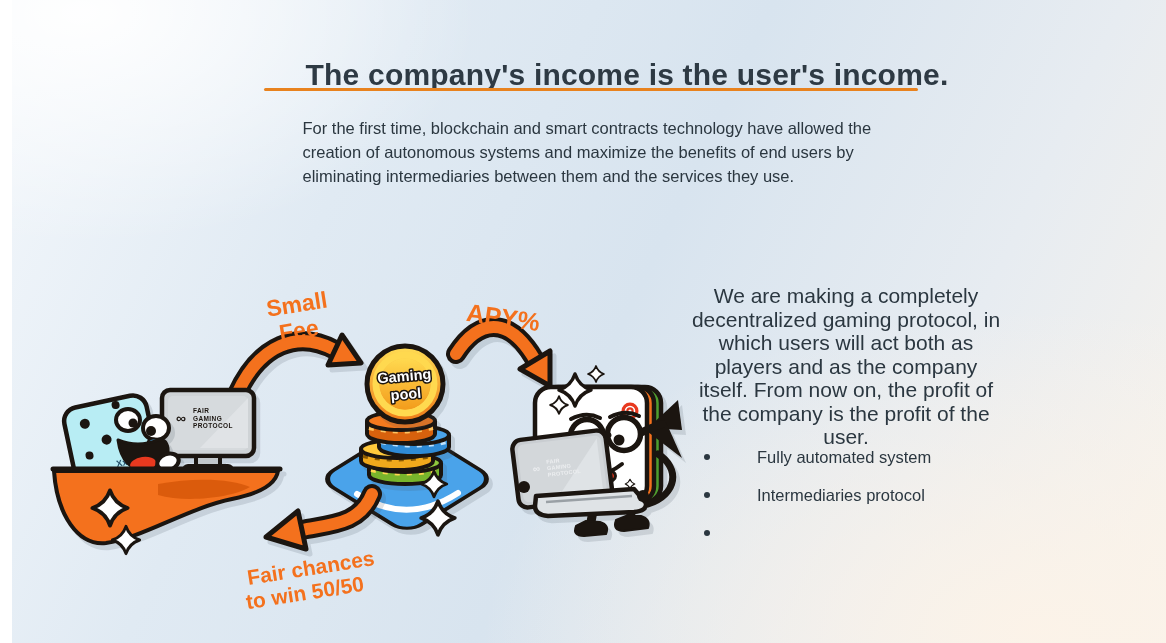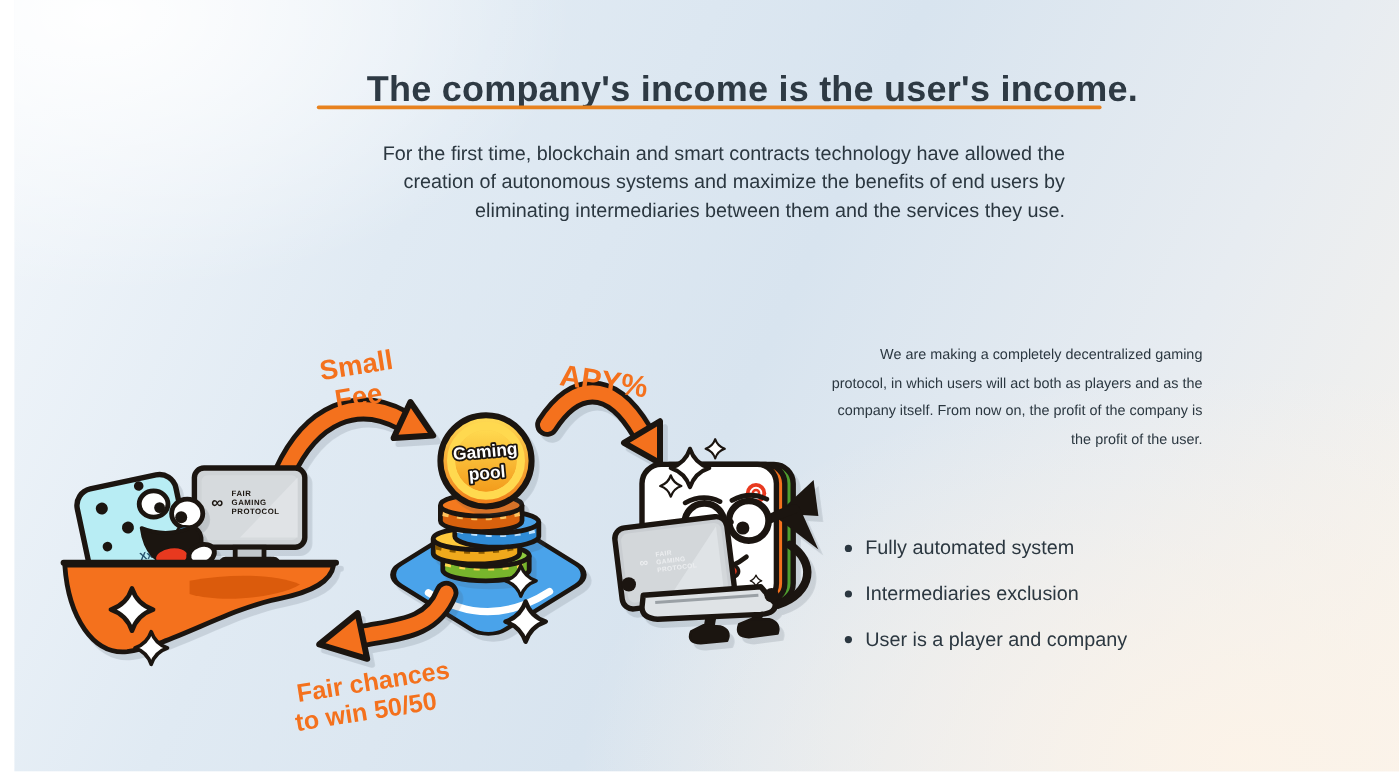--- a/index.html
+++ b/index.html
@@ -16,34 +16,34 @@
     position:absolute;top:38px;left:0;width:100%;text-align:center;
     transform:translateX(32px);
     font-size:30px;font-weight:700;letter-spacing:.2px;color:#2E3A44;
   }
   .title-underline{
     position:absolute;top:88px;left:252px;width:654px;height:3px;
     background:#E8821E;border-radius:2px;
   }
   .intro{
     position:absolute;left:50%;transform:translateX(-50%);
-    text-align:right;font-size:16.5px;line-height:24px;color:#2B3740;margin:0;
+    text-align:left;font-size:16.5px;line-height:24px;color:#2B3740;margin:0;
   }
   .intro-1{top:116px;width:585px;}
   .intro-2{top:212px;width:560px;}
   .right-desc{
     position:absolute;left:678px;top:284px;width:312px;margin:0;
-    font-size:12px;line-height:23.5px;color:#2B3740;text-align:right;
+    font-size:21px;line-height:23.5px;color:#2B3740;text-align:center;
   }
   .feature-list{
     position:absolute;left:692px;top:446px;width:300px;margin:0;padding:0;list-style:none;
   }
   .feature-list li{
     display:flex;align-items:flex-start;margin-bottom:15px;
-    font-size:16.5px;line-height:23px;color:#2B3740;
+    font-size:16.5px;line-height:23px;color:#2B3740;gap:36px;
   }
   .bullet-dot{
     flex:0 0 auto;width:6px;height:6px;border-radius:50%;
     background:#2B3740;margin:8px 11px 0 0;
   }
   .illustration{position:absolute;left:18px;top:272px;}
   .grp{filter:drop-shadow(4px 5px 0 rgba(70,80,95,.16));}
   .svg-orange-lbl{fill:#F4711D;font-weight:700;}
   .coin-text{
     fill:#ffffff;font-weight:700;font-size:14.5px;
@@ -66,25 +66,24 @@
 
   <p class="right-desc">We are making a completely decentralized gaming protocol, in which users will act both as players and as the company itself. From now on, the profit of the company is the profit of the user.</p>
 
   <ul class="feature-list">
     <li>
       <span class="bullet-dot"></span>
       <span>Fully automated system</span>
     </li>
     <li>
       <span class="bullet-dot"></span>
-      <span>Intermediaries exclusion</span>
+      <span>Intermediaries protocol</span>
     </li>
     <li>
       <span class="bullet-dot"></span>
-      <span>User is a player and company</span>
     </li>
   </ul>
 
   <svg class="illustration" width="660" height="368" viewBox="0 0 660 368">
     <defs>
       <linearGradient id="gradCoin" x1="0" y1="0" x2="0" y2="1">
         <stop offset="0" stop-color="#FFDD55"></stop>
           <stop offset="1" stop-color="#EE7A18"></stop>
       </linearGradient>
       <linearGradient id="gradCoinFace" x1="0" y1="0" x2="0" y2="1">

